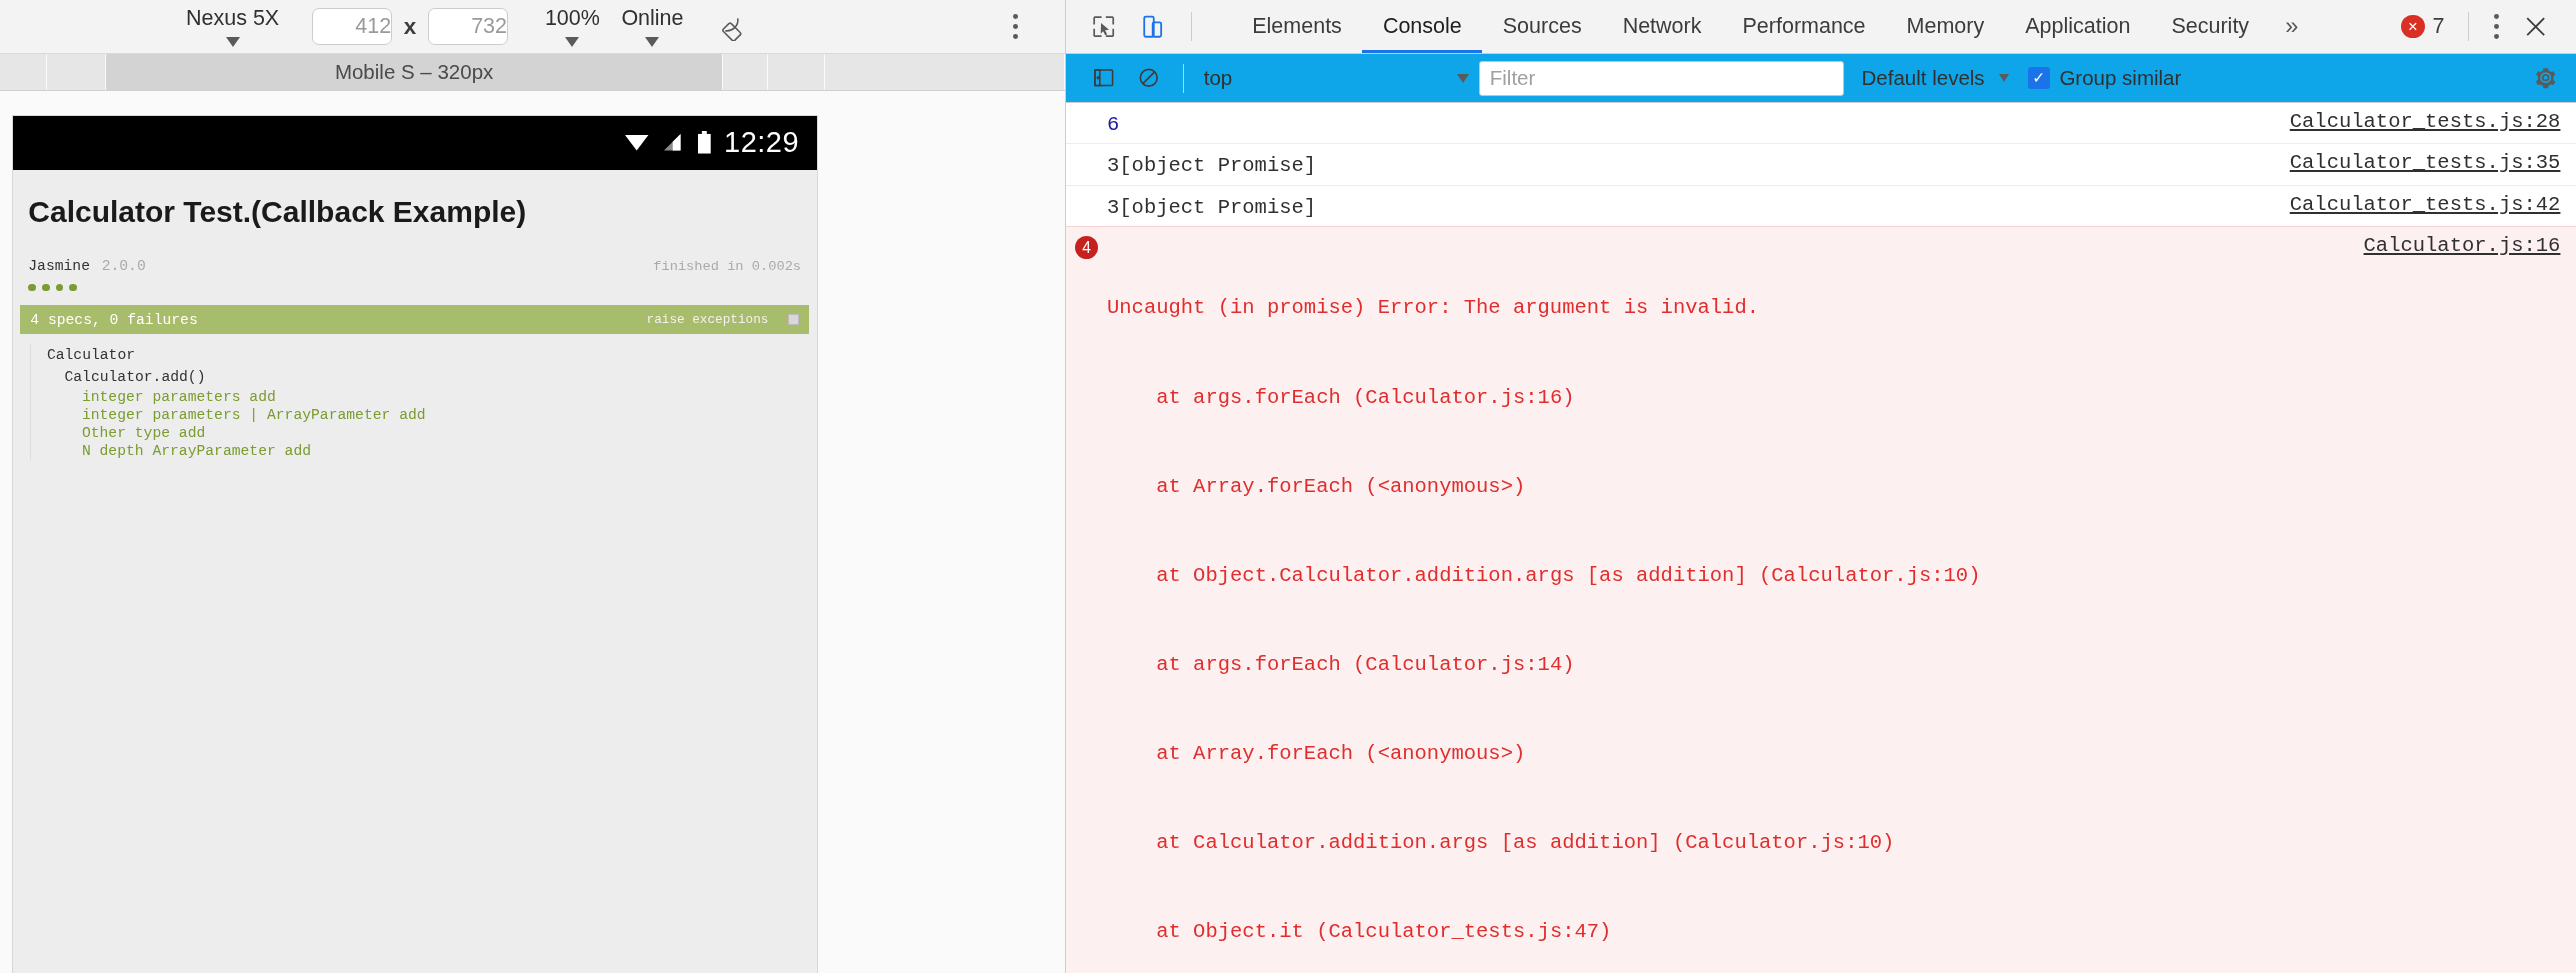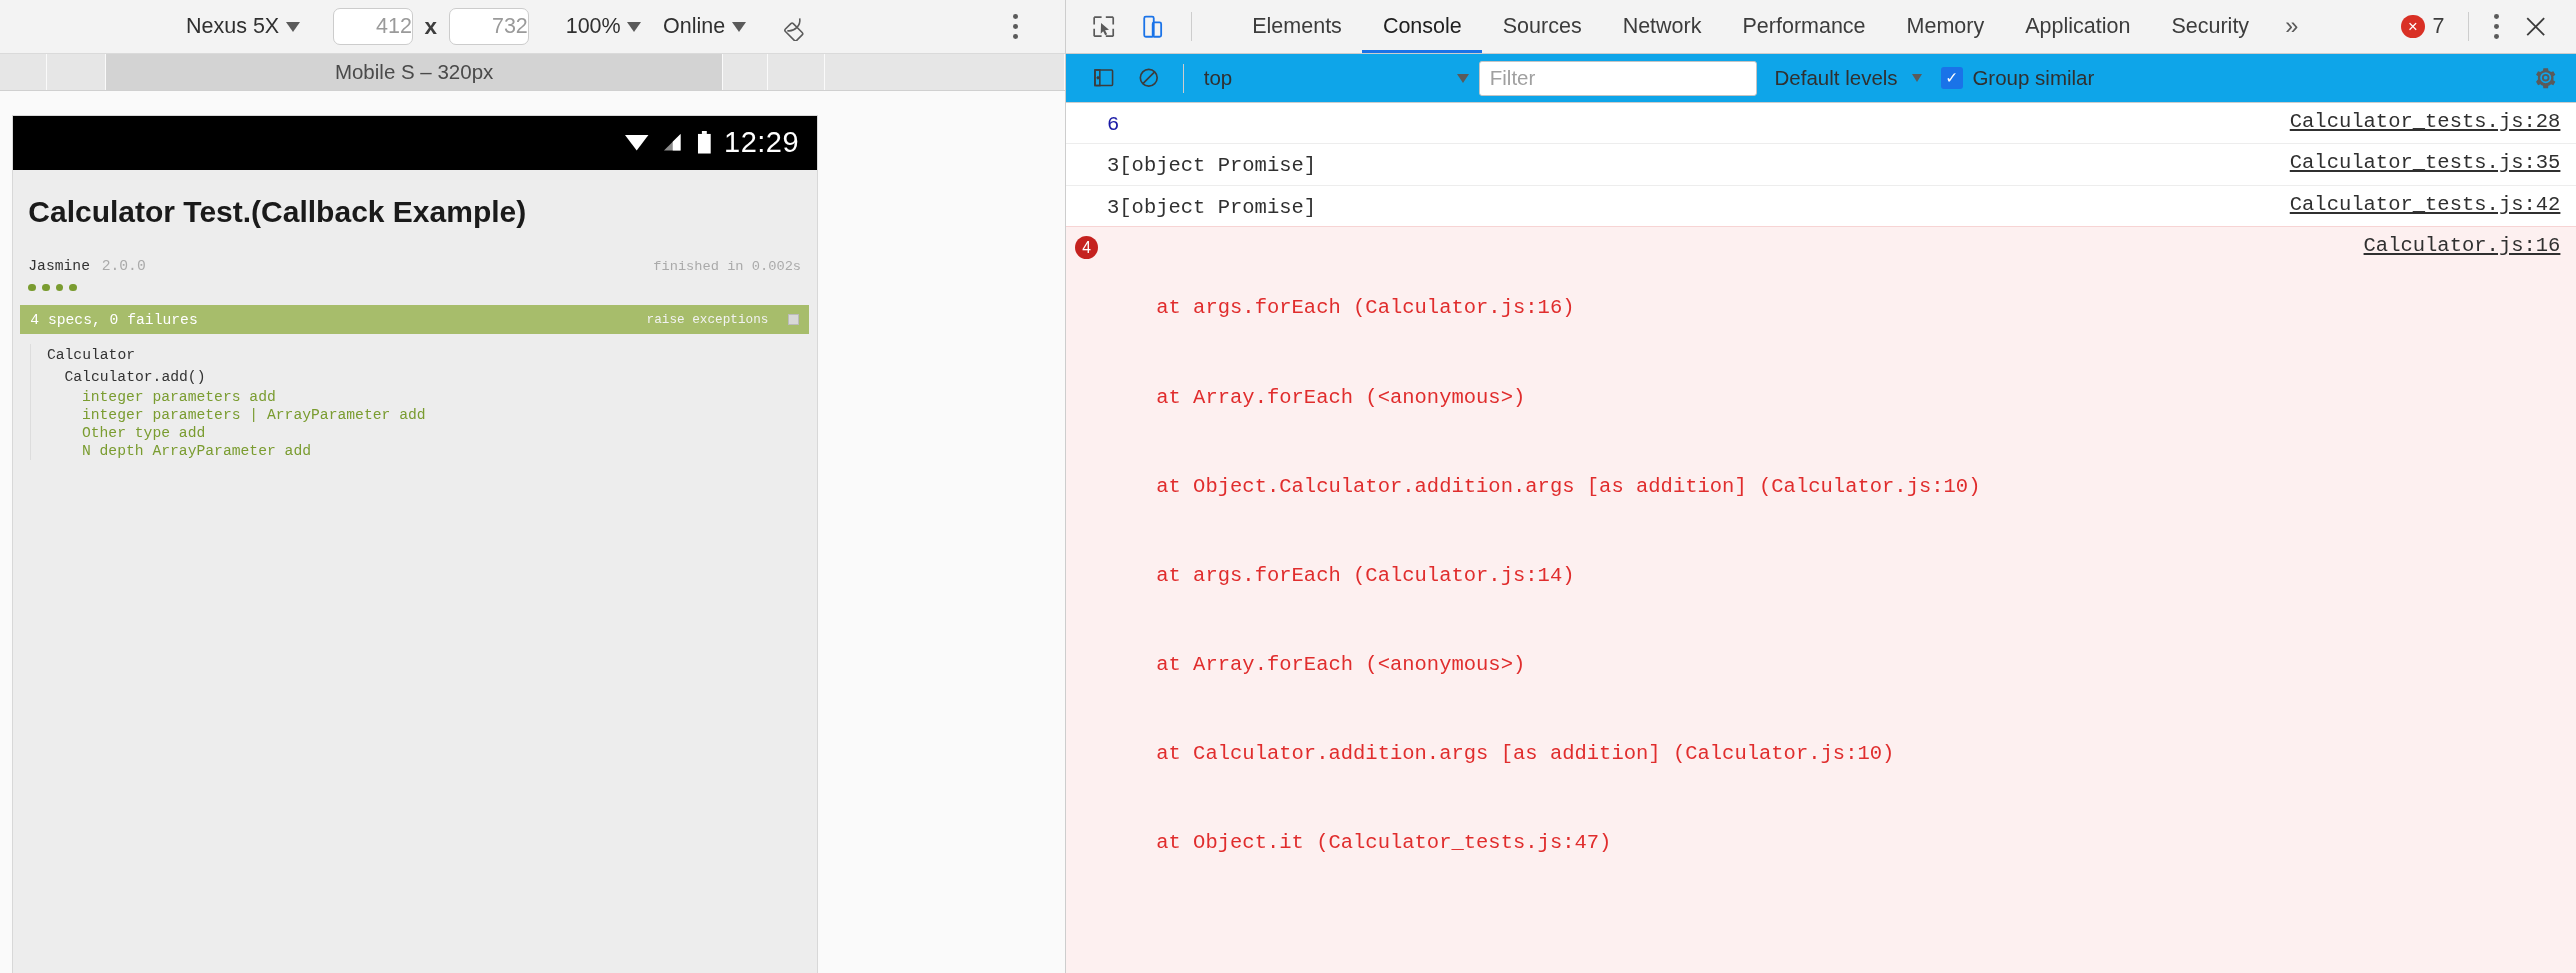--- a/index.html
+++ b/index.html
@@ -22,21 +22,21 @@
 
   
   #device-toolbar {
     height: 54px;
     background: #f3f3f3;
     border-bottom: 1px solid #dadada;
     display: flex; align-items: center;
     position: relative;
     font-size: 21.5px; color: #303030;
   }
-  .dt-group { display: flex; align-items: center; }
+  .dt-group { display: flex; align-items: center; flex-direction: column; }
   #device-select {
     margin-left: 186px;
     display: flex; align-items: center; gap: 6.8px;
     cursor: default;
   }
   .caret {
     width: 0; height: 0;
     border-left: 7.8px solid transparent;
     border-right: 7.8px solid transparent;
     border-top: 10.7px solid #5a5a5a;
@@ -227,21 +227,21 @@
     padding-left: 7.8px; cursor: default;
   }
   #ctx-caret {
     margin-left: auto; margin-right: 9.8px;
     width: 0; height: 0;
     border-left: 6.8px solid transparent;
     border-right: 6.8px solid transparent;
     border-top: 9.8px solid #5a5a5a;
   }
   #filter-input {
-    width: 278px; height: 35px;
+    width: 365px; height: 35px;
     border: 1px solid #c4c4c4; border-radius: 2.9px;
     background: #fff; padding: 0 9.8px;
     font-size: 20.5px; color: #303030;
     font-family: "Liberation Sans", sans-serif;
     outline: none;
   }
   #filter-input::placeholder { color: #a0a0a0; }
   #levels-select {
     display: flex; align-items: center; gap: 14px;
     margin-left: 17.6px; font-size: 20.5px; color: #303030; cursor: default;
@@ -542,20 +542,21 @@
       <div class="msg-gutter"></div>
       <div class="msg-text">3[object Promise]</div>
       <div class="msg-src">Calculator_tests.js:42</div>
     </div>
 
     <div class="msg error">
       <div class="msg-gutter">
         <span class="err-badge">4</span>
       </div>
       <div class="msg-text">
+        <div>Uncaught (in promise) Error: The argument is invalid.</div>
         <div>    at args.forEach (Calculator.js:16)</div>
         <div>    at Array.forEach (&lt;anonymous&gt;)</div>
         <div>    at Object.Calculator.addition.args [as addition] (Calculator.js:10)</div>
         <div>    at args.forEach (Calculator.js:14)</div>
         <div>    at Array.forEach (&lt;anonymous&gt;)</div>
         <div>    at Calculator.addition.args [as addition] (Calculator.js:10)</div>
         <div>    at Object.it (Calculator_tests.js:47)</div>
         
         
         

